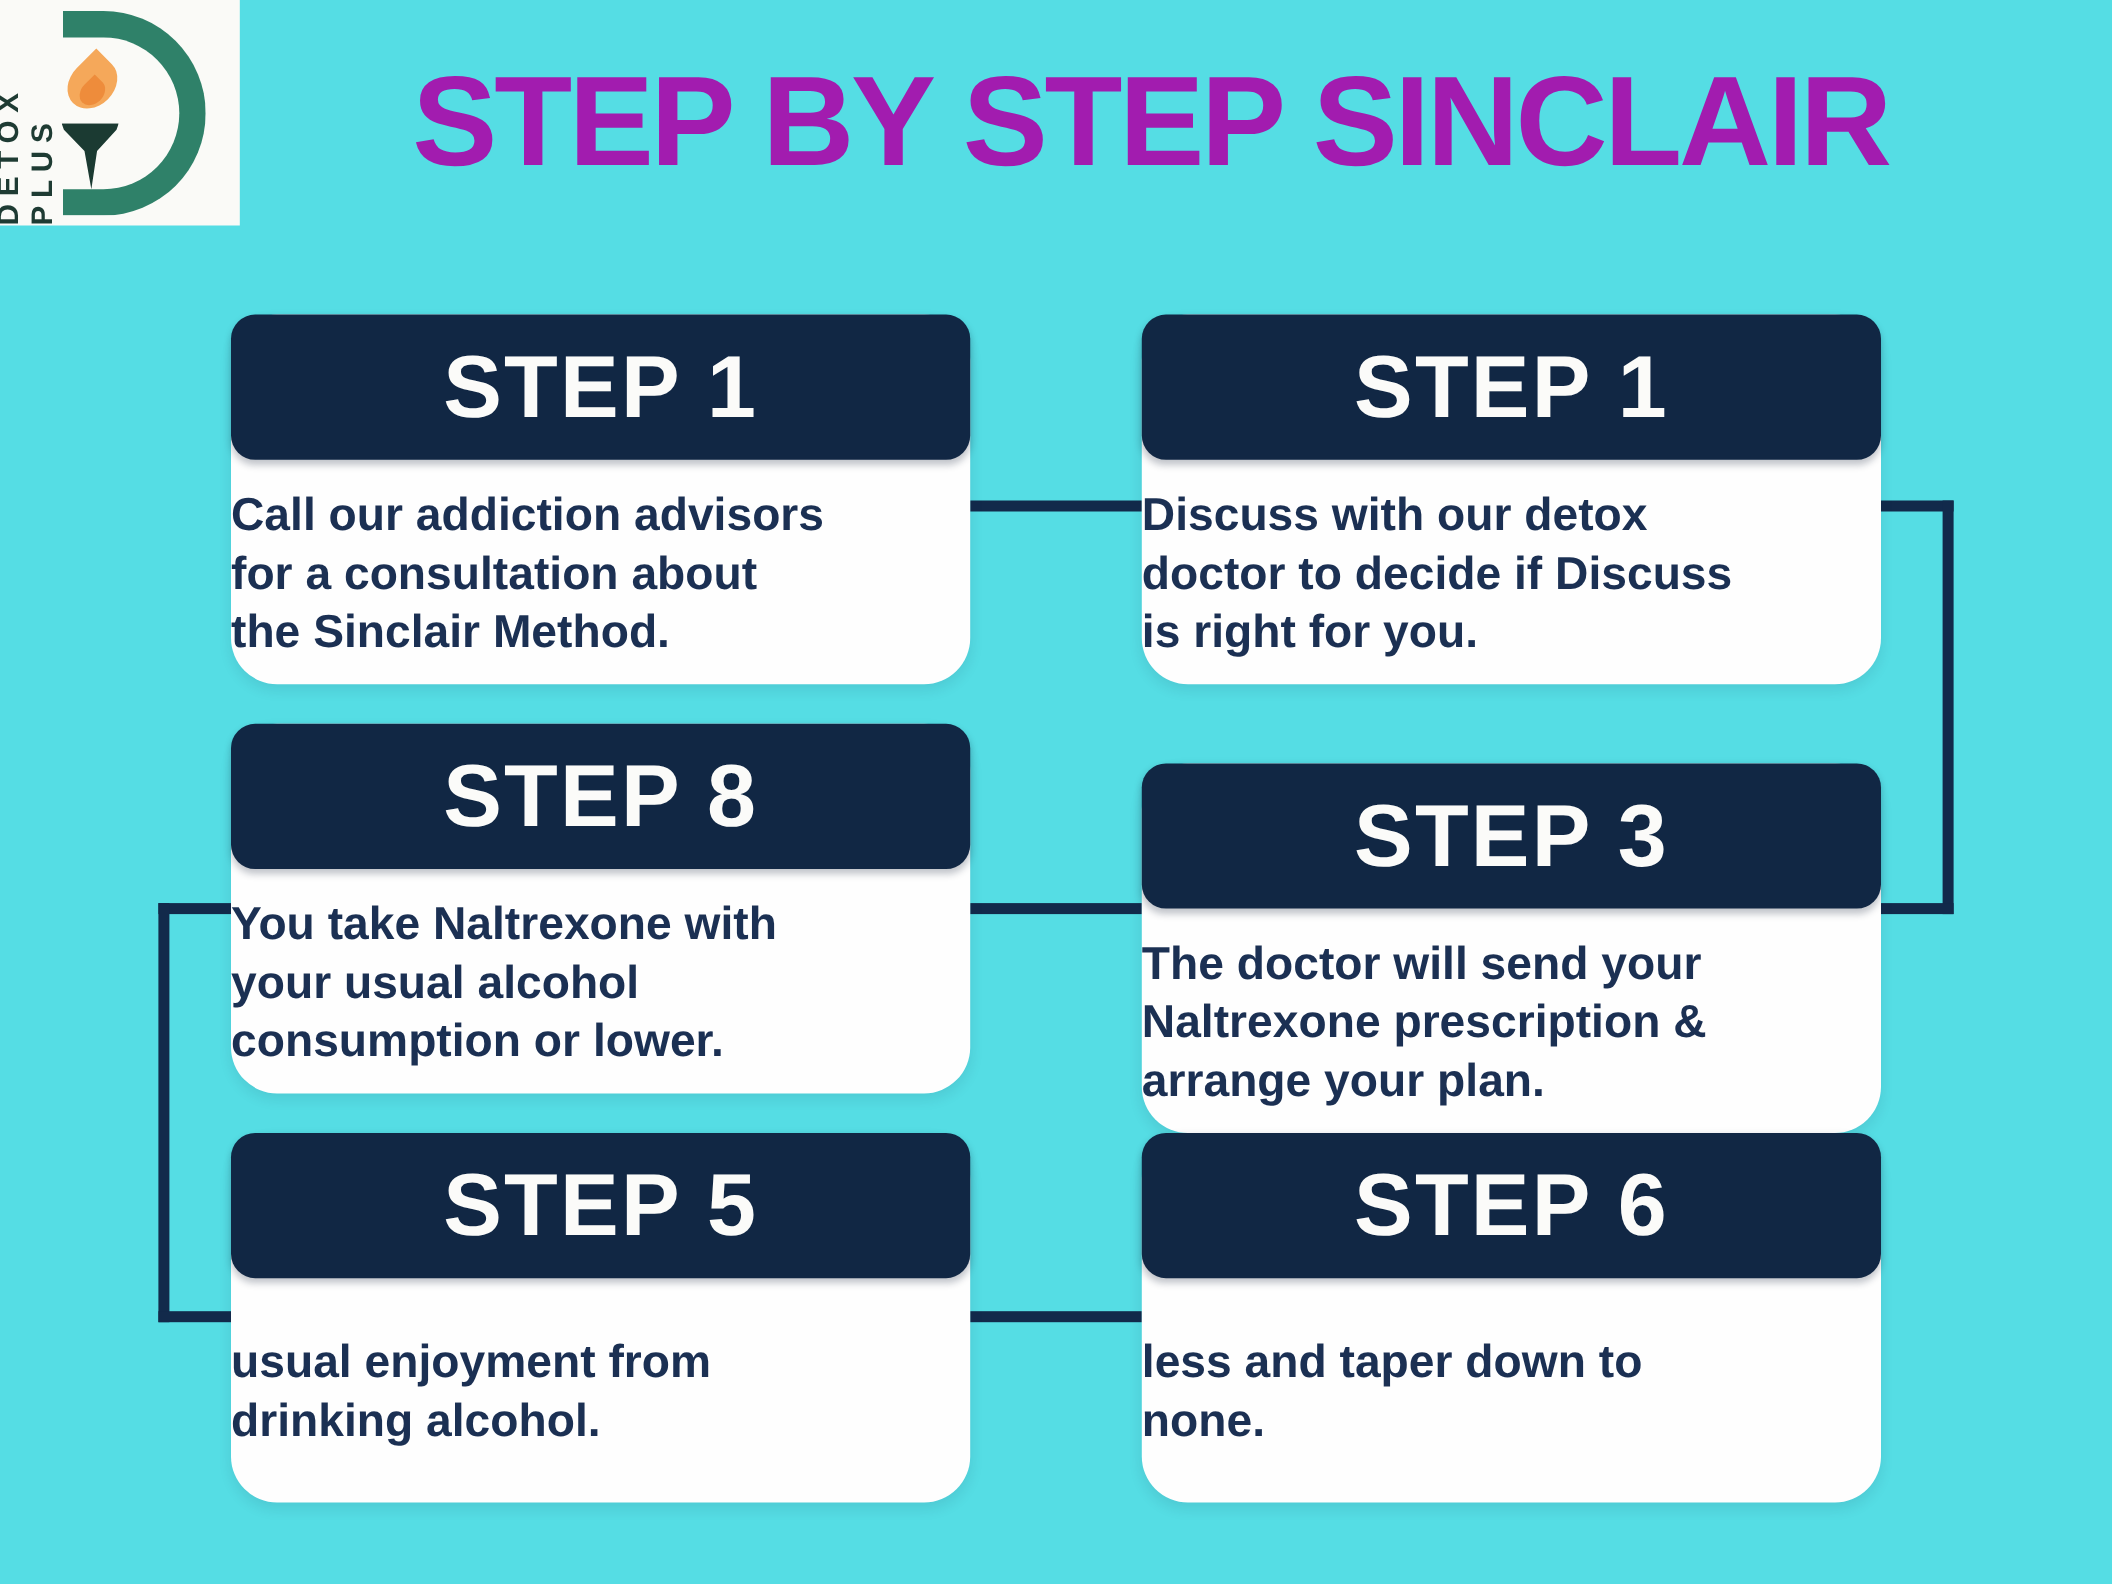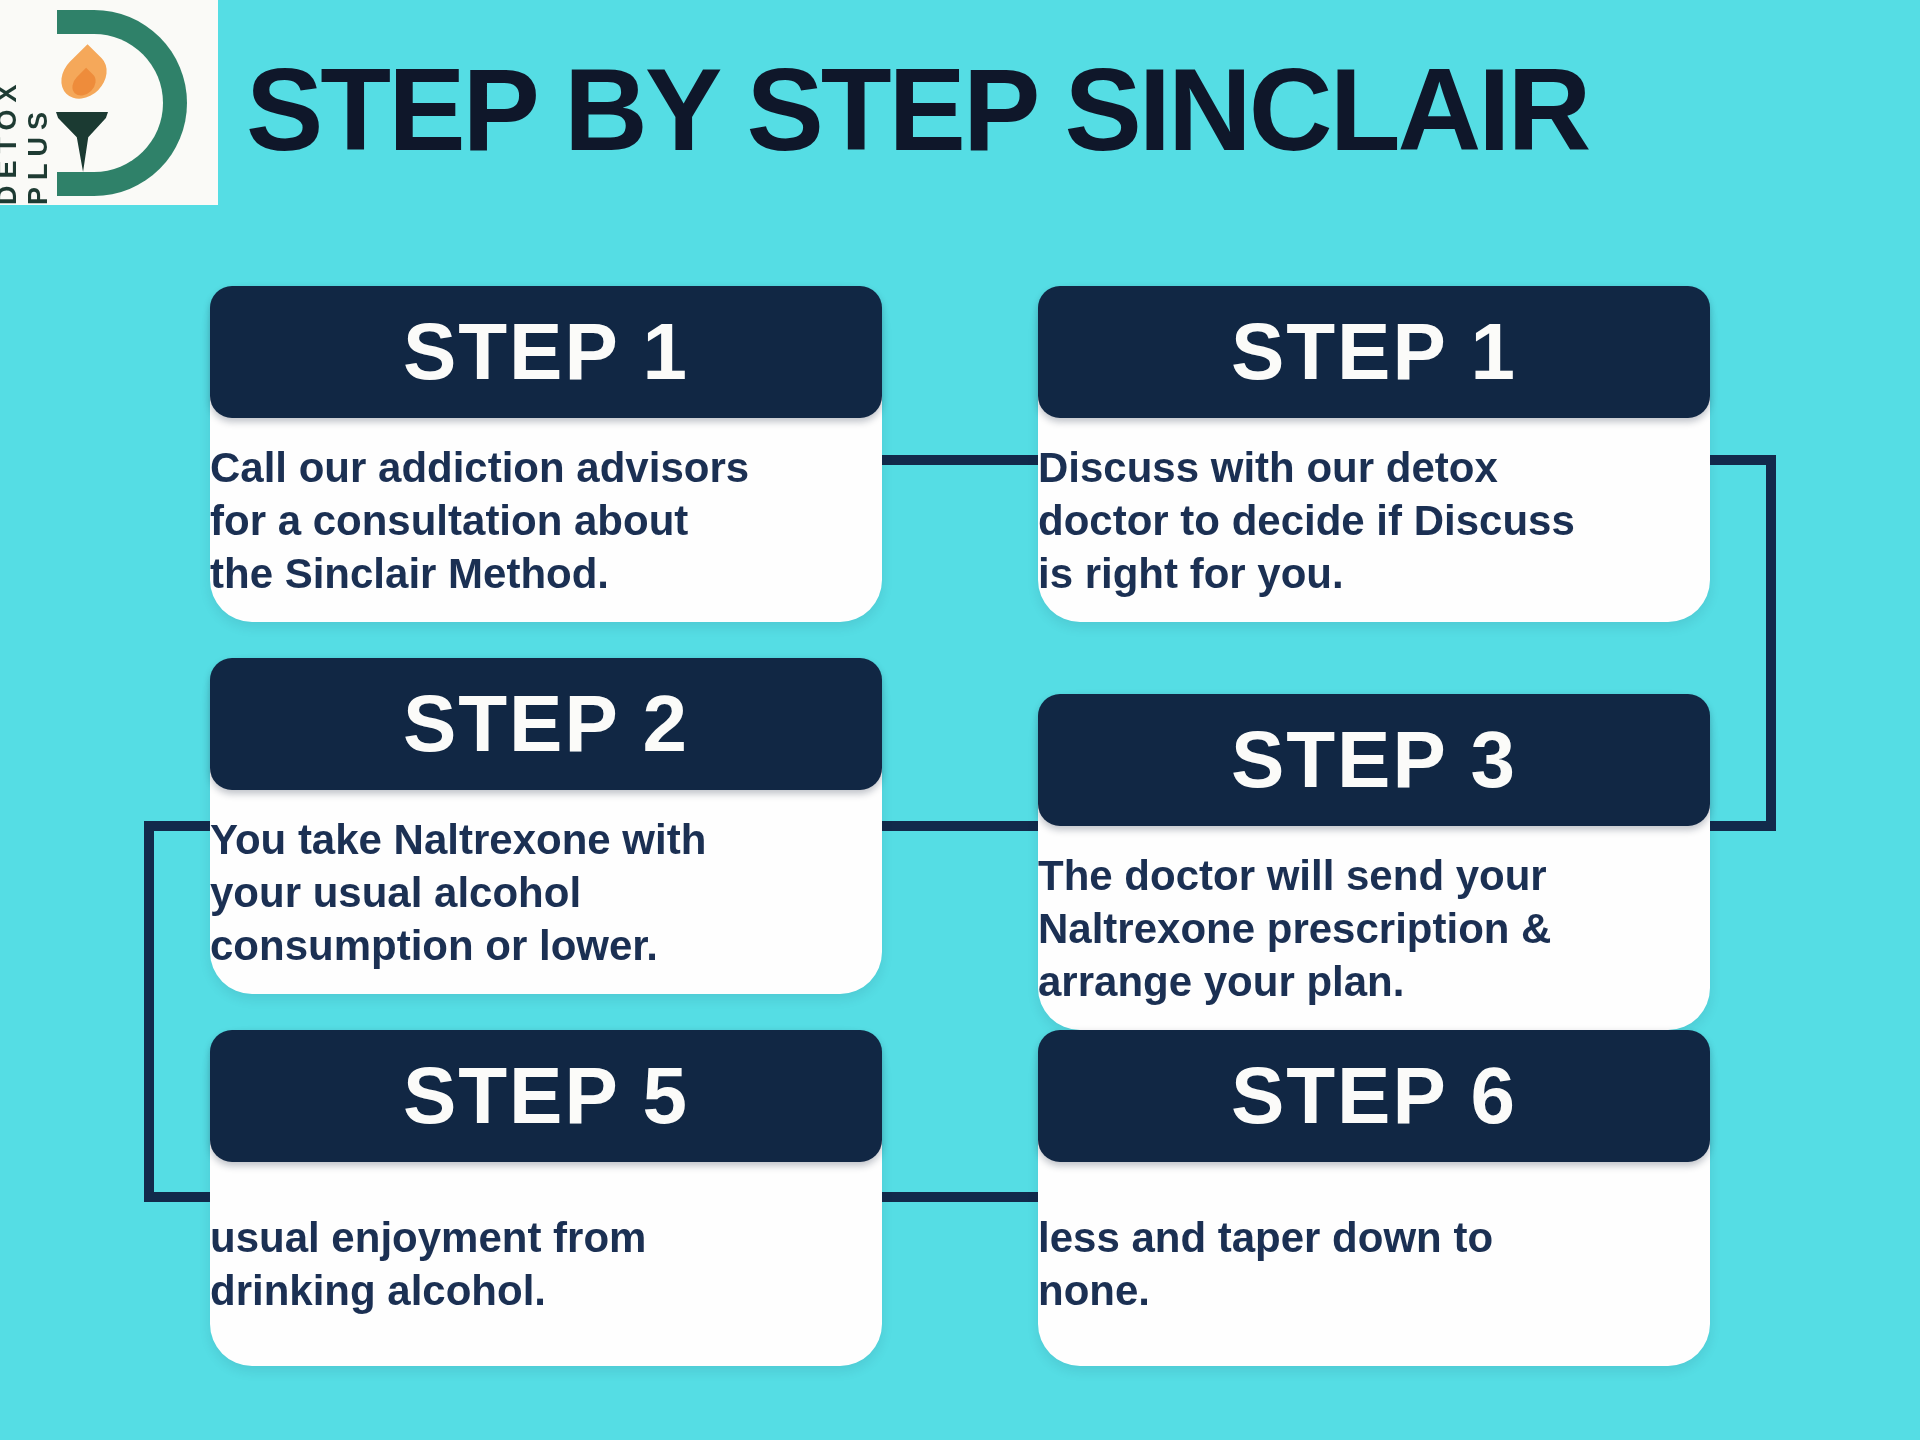--- a/index.html
+++ b/index.html
@@ -68,28 +68,28 @@
     position: absolute;
     left: 56px; top: 112px;
     width: 52px; height: 60px;
     background: #1B3A32;
     clip-path: polygon(0% 0%, 100% 0%, 96% 10%, 62% 42%, 52% 100%, 40% 42%, 4% 10%);
   }
 
   
   .title {
     position: absolute;
-    left: 246px; top: 52px;
+    left: 236px; top: 52px;
     width: 1620px;
-    text-align: left;
+    text-align: center;
     font-size: 116px;
     line-height: 1.0;
     font-weight: 900;
     letter-spacing: -3px;
-    color: #0f172a;
+    color: #a21caf;
     white-space: nowrap;
   }
 
   
   .card {
     position: absolute;
     width: 672px;
     height: 336px;
     background: #FEFEFE;
     border-radius: 42px;
@@ -201,21 +201,21 @@
     </div>
     <div class="card-body">
       <div class="line">Discuss with our detox</div>
       <div class="line">doctor to decide if Discuss</div>
       <div class="line">is right for you.</div>
     </div>
   </div>
 
   <div class="card pos-4">
     <div class="card-header">
-      <span>STEP 2</span>
+      <span>STEP 8</span>
     </div>
     <div class="card-body">
       <div class="line">You take Naltrexone with</div>
       <div class="line">your usual alcohol</div>
       <div class="line">consumption or lower.</div>
     </div>
   </div>
 
   <div class="card pos-3">
     <div class="card-header">

